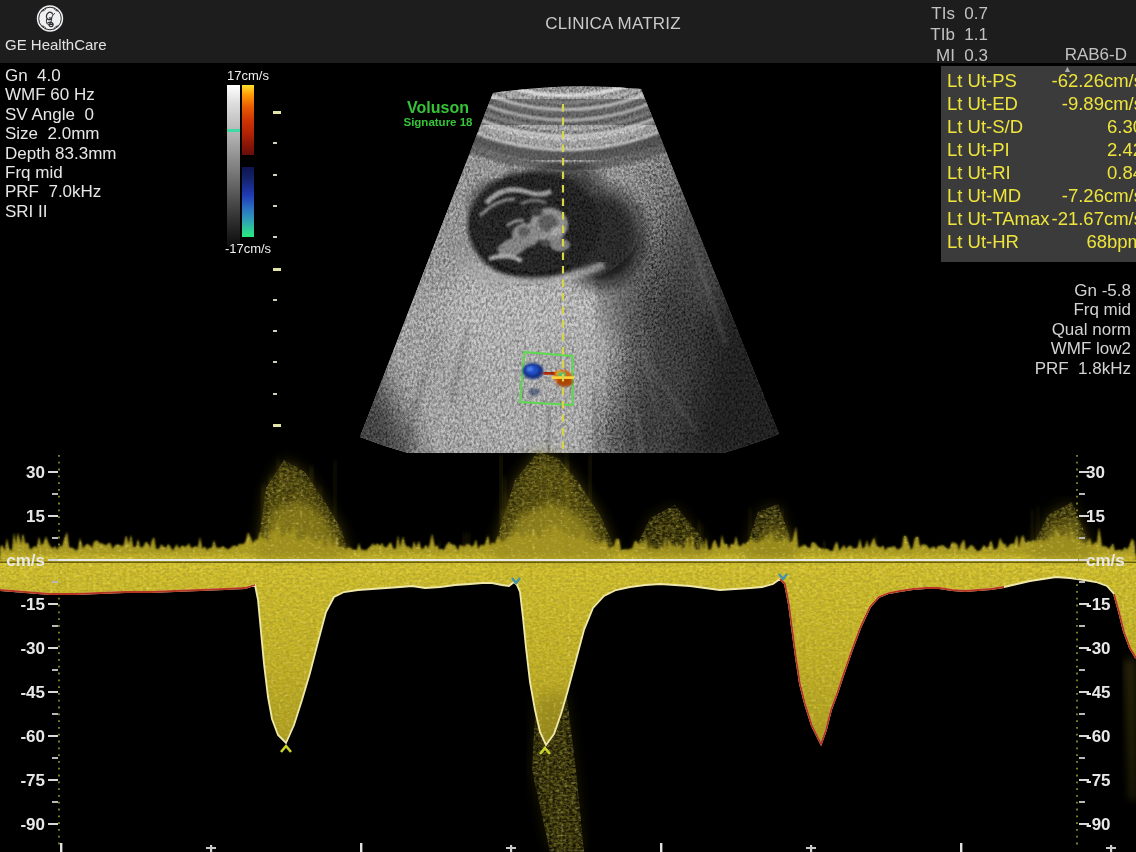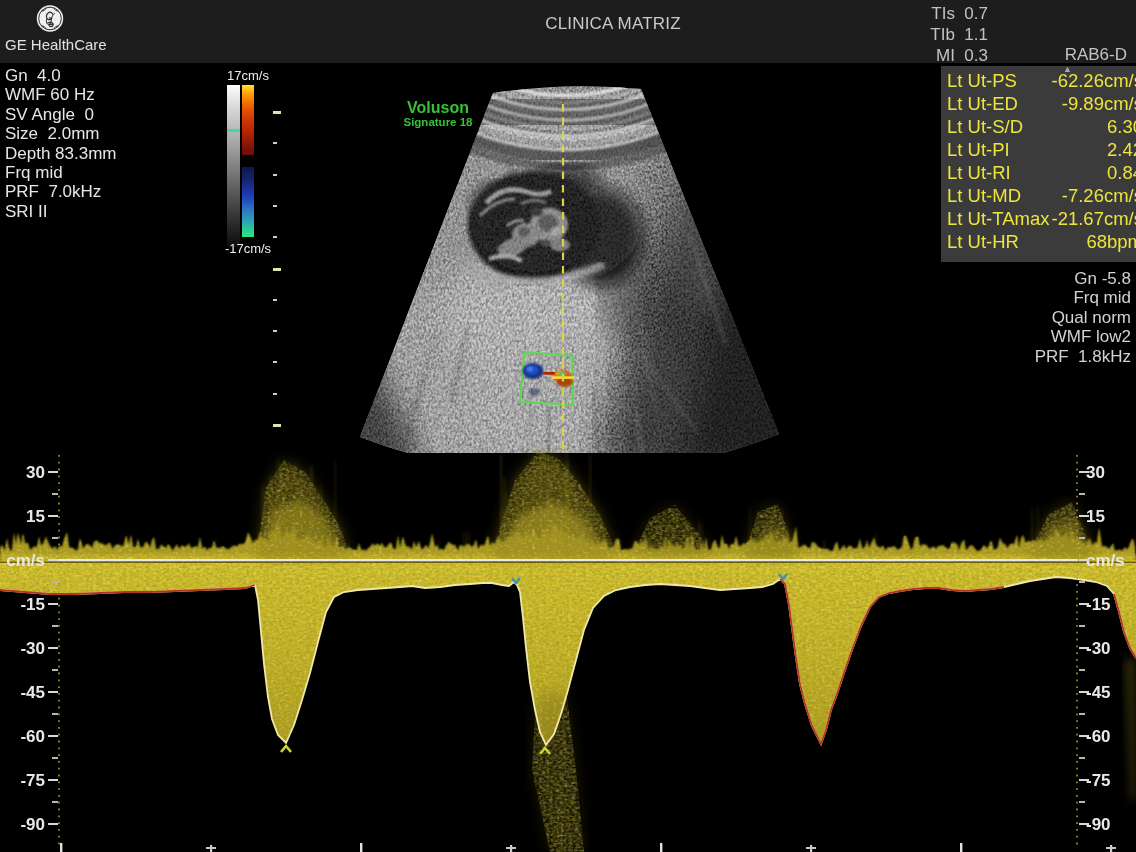--- a/index.html
+++ b/index.html
@@ -14,21 +14,21 @@
   #rab{right:9px;top:45px;color:#c2c2c2;font-size:17px;}
   #leftparams{left:5px;top:66px;color:#e6e6e6;font-size:17px;line-height:19.4px;white-space:pre;}
   #cb17a{left:222px;top:68px;z-index:5;width:52px;text-align:center;color:#eee;font-size:13px;}
   #cb17b{left:218px;top:241px;z-index:5;width:60px;text-align:center;color:#eee;font-size:13px;}
   #graybar{left:227px;top:85px;width:13px;height:162px;background:linear-gradient(to bottom,#ffffff 0%,#dcdcdc 12%,#a8a8a8 35%,#6e6e6e 58%,#373737 80%,#0b0b0b 100%);}
   #greenmark{left:227px;top:129px;width:13px;height:3px;background:#3fd9a4;}
   #cbartop{left:242px;top:85px;width:12px;height:70px;background:linear-gradient(to bottom,#ffe12b 0%,#ff9a06 14%,#e85a04 32%,#d03504 50%,#b02206 70%,#7e1208 90%,#661008 100%);}
   #cbarbot{left:242px;top:167px;width:12px;height:70px;background:linear-gradient(to bottom,#0e1450 0%,#16246e 18%,#1f3ab4 40%,#2a6ec2 58%,#2f9fb8 76%,#2bd98b 94%,#27e87c 100%);}
   #measure{left:941px;top:66px;width:195px;height:196px;background:#3b3b3b;color:#ede43c;font-size:18.5px;overflow:hidden;}
   #measure .row{position:absolute;left:6px;right:-7px;height:23px;display:flex;justify-content:space-between;white-space:nowrap;}
-  #rightparams{right:5px;top:269px;color:#d2d2d2;font-size:17px;line-height:19.4px;text-align:right;}
+  #rightparams{right:5px;top:281px;color:#d2d2d2;font-size:17px;line-height:19.4px;text-align:right;}
   .tick{position:absolute;background:#e6e6c2;}
 </style>
 </head>
 <body>
 <div class="abs" id="header"></div>
 <div class="abs" id="gelogo">
 <svg width="28" height="29" viewBox="0 0 28 29">
   <circle cx="14" cy="14.5" r="13.2" fill="#f0f0f0"></circle>
   <circle cx="14" cy="14.5" r="11.3" fill="none" stroke="#2a2c32" stroke-width="1"></circle>
   <g stroke="#2a2c32" fill="none" stroke-linecap="round">

